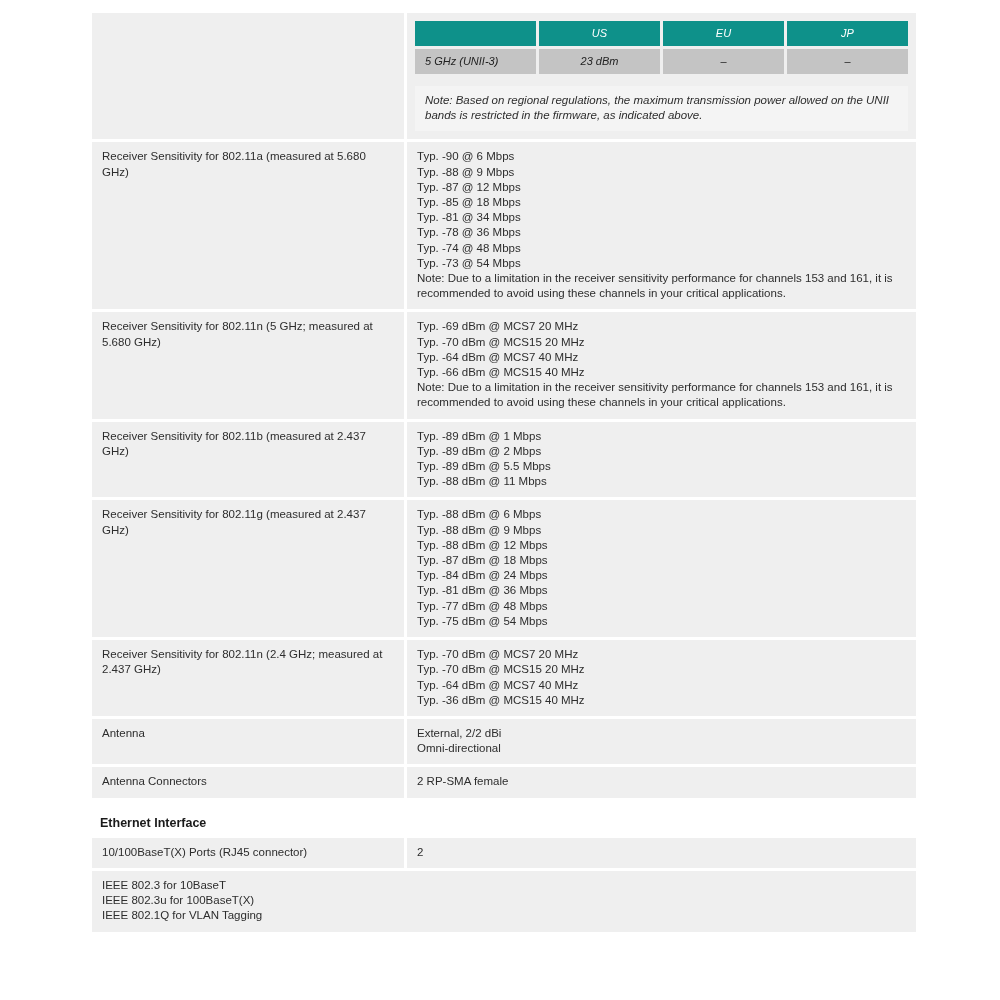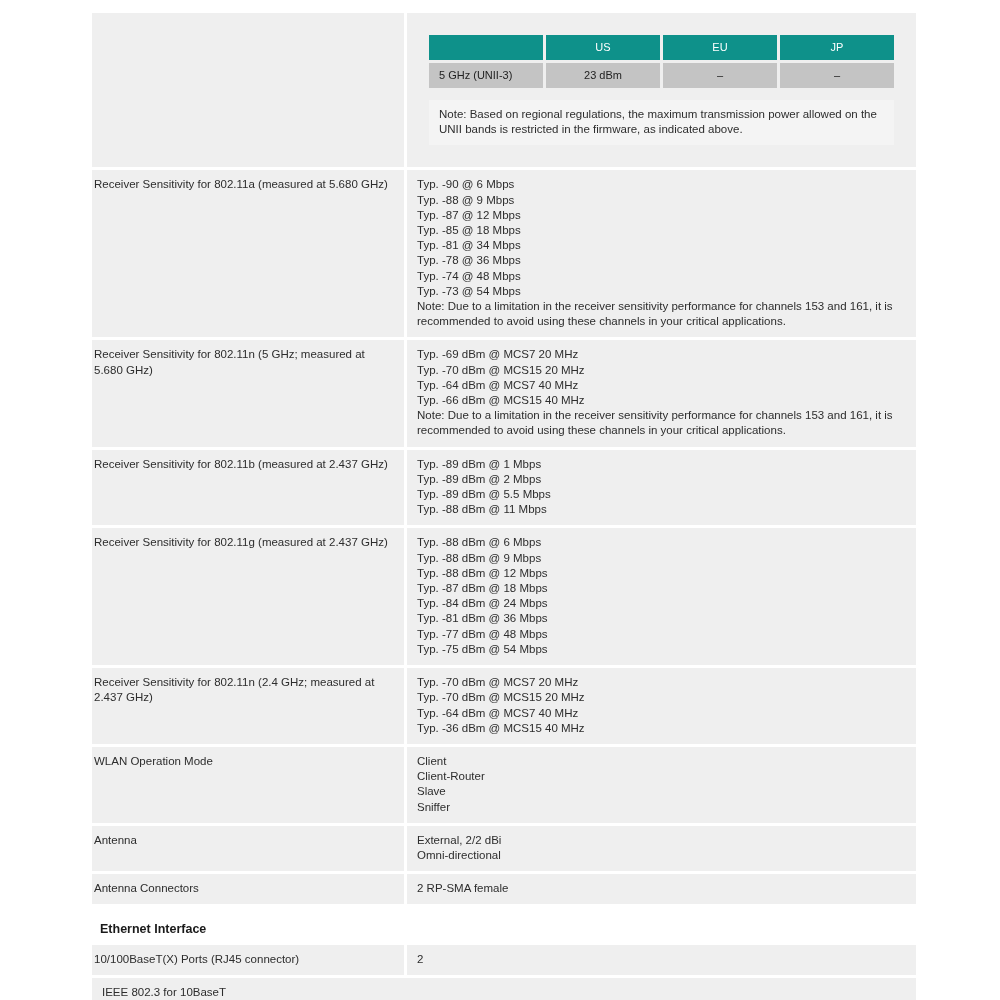--- a/index.html
+++ b/index.html
@@ -15,27 +15,27 @@
   body{
     font-family:"Liberation Sans","DejaVu Sans",sans-serif;
     font-size:11.5px;
     line-height:15.2px;
     color:var(--text);
   }
   .content{margin:13px 84px 0 92px;}
   .spec-row{display:flex;gap:3px;margin-bottom:3px;}
   .cell-left{
     flex:none;width:312px;background:var(--row-bg);
-    padding:7px 14px 8px 2px;
+    padding:7px 14px 8px 10px;
   }
   .cell-right{
     flex:1;background:var(--row-bg);
     padding:7px 12px 8px 10px;
   }
-  .cell-right.table-holder{padding:22px;}
+  .cell-right.table-holder{padding:8px;font-style:italic;}
   .value-line{white-space:pre-wrap;}
   
   .ptable{display:grid;grid-template-columns:repeat(4,1fr);gap:3px;}
   .ptable .th{
     background:var(--teal);color:#ffffff;height:25px;
     display:flex;align-items:center;justify-content:center;
     font-size:11px;
   }
   .ptable .td{
     background:var(--gray-cell);height:25px;
@@ -128,29 +128,20 @@
   <div class="spec-row">
     <div class="cell-left">Receiver Sensitivity for 802.11n (2.4 GHz; measured at 2.437 GHz)</div>
     <div class="cell-right">
           <div class="value-line">Typ. -70 dBm @ MCS7 20 MHz</div>
           <div class="value-line">Typ. -70 dBm @ MCS15 20 MHz</div>
           <div class="value-line">Typ. -64 dBm @ MCS7 40 MHz</div>
           <div class="value-line">Typ. -36 dBm @ MCS15 40 MHz</div>
         </div>
   </div>
 
-  <div class="spec-row">
-    <div class="cell-left">WLAN Operation Mode</div>
-    <div class="cell-right">
-          <div class="value-line">Client</div>
-          <div class="value-line">Client-Router</div>
-          <div class="value-line">Slave</div>
-          <div class="value-line">Sniffer</div>
-        </div>
-  </div>
 
   <div class="spec-row">
     <div class="cell-left">Antenna</div>
     <div class="cell-right">
           <div class="value-line">External, 2/2 dBi</div>
           <div class="value-line">Omni-directional</div>
         </div>
   </div>
 
   <div class="spec-row">

